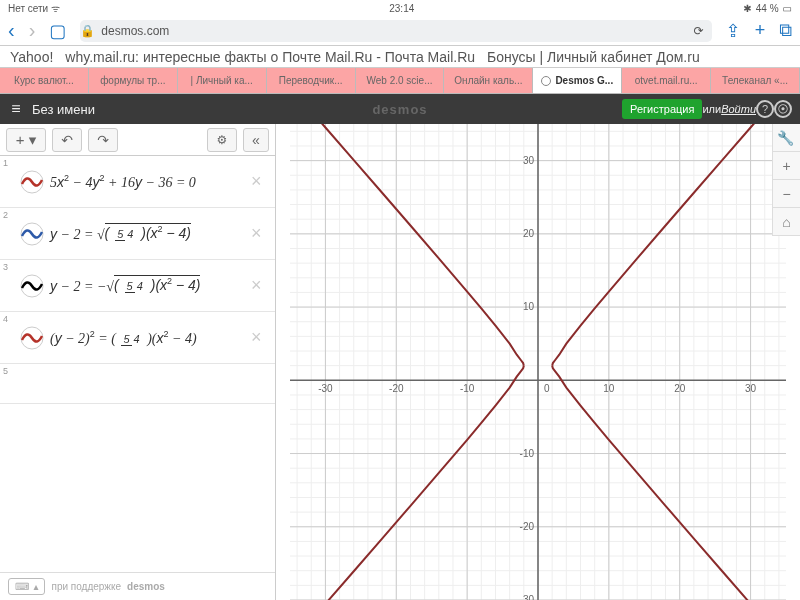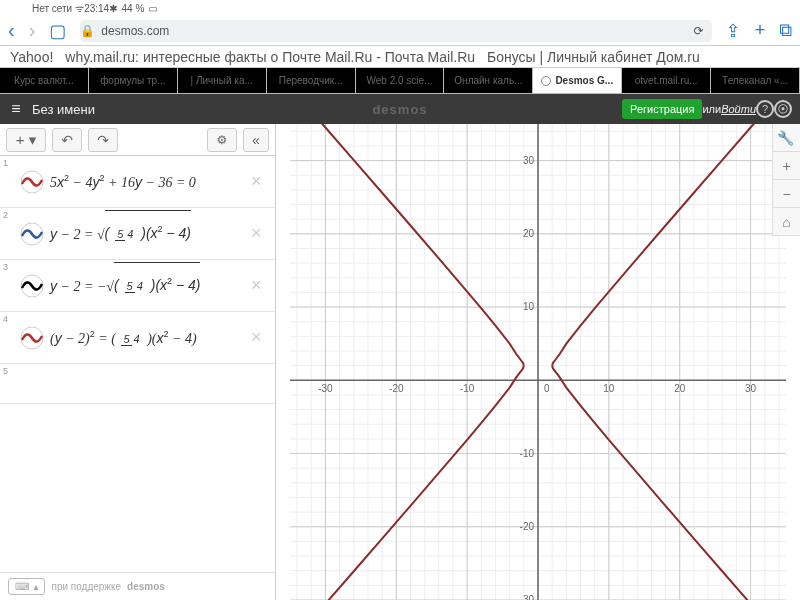--- a/index.html
+++ b/index.html
@@ -1,25 +1,25 @@
 <!DOCTYPE html>
 <html><head>
 <meta charset="utf-8">
 <style>
 * { margin:0; padding:0; box-sizing:border-box; font-family:-apple-system,"Helvetica Neue",Arial,sans-serif; }
 body { width:800px; height:600px; background:#fff; overflow:hidden; font-size:12px; color:#333; }
-.statusbar { height:16px; display:flex; align-items:center; padding:0 8px; font-size:10px; color:#555;margin-left:24px; }
+.statusbar { height:16px; display:flex; justify-content:space-between; align-items:center; padding:0 8px; font-size:10px; color:#555; }
 .statusbar .right { display:flex; gap:4px; align-items:center; }
 .navbar { height:30px; display:flex; align-items:center; padding:0 8px; gap:14px; border-bottom:1px solid #ccc; }
 .navbar .arrow { color:#2176c1; font-size:20px; }
 .navbar .arrow.dis { color:#bbb; }
 .navbar .address { flex:1; background:#eef0f2; border-radius:5px; height:22px; display:flex; align-items:center; justify-content:center; font-size:12px; color:#555; gap:6px; }
 .navbar .ico { color:#2176c1; font-size:18px; }
 .bookmarks { height:22px; display:flex; align-items:center; gap:12px; padding:0 10px; font-size:14px; color:#555; border-bottom:1px solid #ccc; }
-.tabs { height:26px; display:flex; border-bottom:1px solid #bbb; background:#000000; }
+.tabs { height:26px; display:flex; border-bottom:1px solid #bbb; background:#fca5a5; }
 .tab { flex:1; border-right:1px solid #bbb; display:flex; align-items:center; justify-content:center; font-size:10px; color:#666; padding:0 4px; overflow:hidden; white-space:nowrap; }
 .tab.active { background:#fff; font-weight:600; color:#333; }
 .tab .dot { width:10px; height:10px; border:1px solid #888; border-radius:50%; margin-right:4px; display:inline-block; }
 .header { height:30px; background:#3a3a3a; display:flex; align-items:center; color:#eee; position:relative; }
 .header .menu { width:32px; text-align:center; font-size:16px; }
 .header .title { font-size:13px; }
 .header .brand { position:absolute; left:50%; transform:translateX(-50%); font-weight:600; letter-spacing:1px; color:#666; font-size:13px; }
 .header .right { margin-left:auto; display:flex; align-items:center; padding-right:8px; font-size:11px; }
 .btn-reg { background:#1fa32e; color:#fff; border:none; padding:4px 8px; border-radius:3px; font-size:11px; }
 .header .login { text-decoration:underline;font-style:italic; }
@@ -38,21 +38,21 @@
 .expr .num { width:14px; font-size:9px; color:#999; align-self:flex-start; padding:2px 0 0 3px; }
 .expr .thumb { width:24px; height:24px; border-radius:50%; margin:0 6px; }
 .expr .math { flex:1; font-family:"Times New Roman",serif; font-size:14px; font-style:italic; }
 .expr .del { width:24px; color:#ccc; font-size:18px; }
 .expr.empty { height:40px; }
 .expr.empty .thumb { background:transparent; }
 .sup { font-size:9px; vertical-align:super; font-style:normal; }
 .frac { display:inline-block; text-align:center; vertical-align:middle; font-size:11px; line-height:1; margin:0 2px; }
 .frac .n { border-bottom:1px solid #333; padding:0 2px; }
 .frac .d { padding:0 2px; }
-.sqrt { border-top:1px solid #333; padding-top:14px; }
+.sqrt { border-top:1px solid #333; padding-top:1px; }
 .footer { height:28px; border-top:1px solid #ddd; display:flex; align-items:center; padding:0 8px; gap:6px; font-size:10px; color:#aaa; }
 .kbd { border:1px solid #bbb; border-radius:3px; padding:2px 6px; display:flex; align-items:center; gap:4px; }
 .graph { flex:1; position:relative; background:#fff; }
 .graph svg { width:100%; height:100%; }
 .sidetools { position:absolute; right:0; top:0; width:28px; background:#f7f7f7; border-left:1px solid #ddd; }
 .sidetools div { height:28px; border-bottom:1px solid #ddd; display:flex; align-items:center; justify-content:center; color:#777; font-size:14px; }
 .thumb svg { width:24px; height:24px; }
 </style>
 </head>
 <body>

